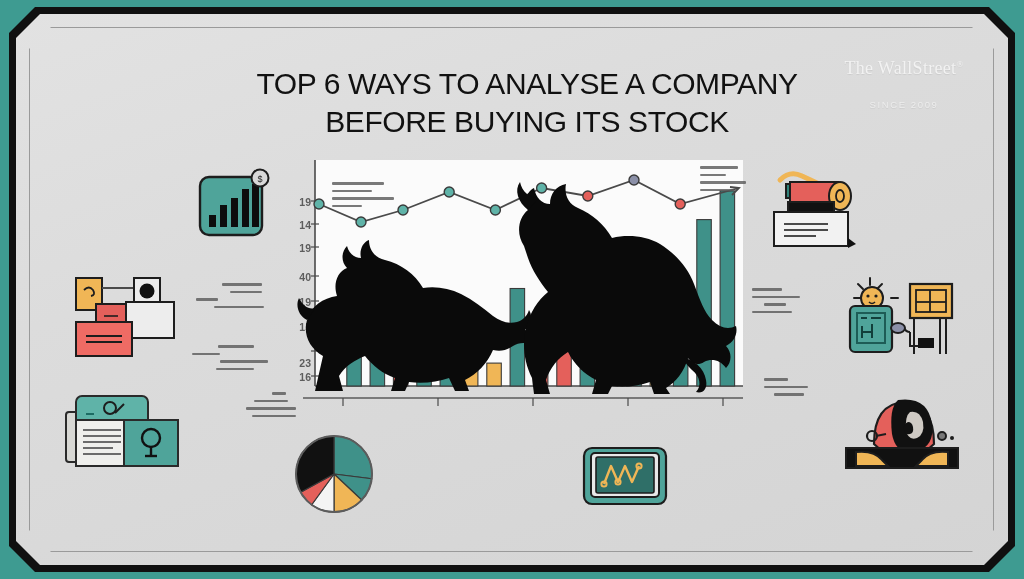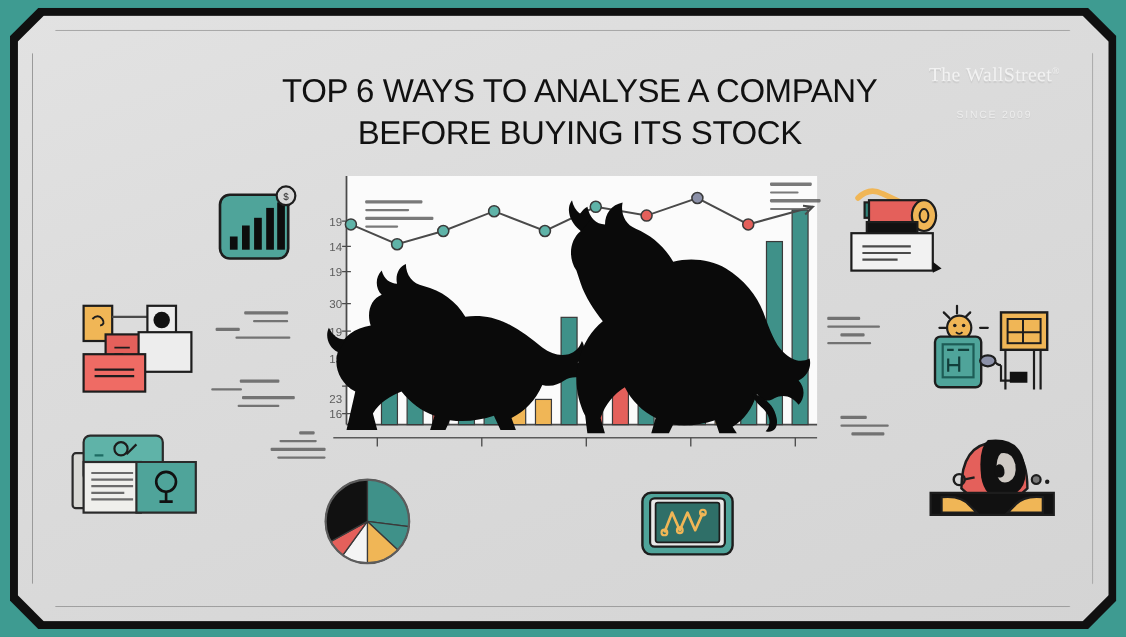--- a/index.html
+++ b/index.html
@@ -48,21 +48,21 @@
     text-shadow:0 1px 1px rgba(0,0,0,.08);
   }
   .brand .b1{font-size:18px;letter-spacing:.3px;}
   .brand .b1 sup{font-size:9px;vertical-align:super;}
   .brand .b2{font-size:18px;letter-spacing:.8px;}
   .brand .b3{font-size:9.5px;letter-spacing:1.6px;margin-top:19px;
              font-family:"Liberation Sans", sans-serif;color:#ededed;}
 
   
   .chart{
-    position:absolute;left:283px;top:160px;width:460px;height:255px;
+    position:absolute;left:283px;top:160px;width:460px;height:255px;font-weight:bold;
   }
   .chart-svg{position:absolute;inset:0;}
   .ylabels{position:absolute;left:0;top:0;width:28px;height:255px;}
   .ylab{
     position:absolute;right:0;font-size:10.5px;color:#4c4c4c;
     font-family:"Liberation Sans", sans-serif;text-align:right;width:24px;
     opacity:.88;
   }
 
   
@@ -97,21 +97,21 @@
       <span>The WallStreet</span><sup>®</sup>
     </div>
     <div class="b3">SINCE 2009</div>
   </div>
 
   <div class="chart">
     <div class="ylabels">
       <div class="ylab" style="top:36px">19</div>
       <div class="ylab" style="top:59px">14</div>
       <div class="ylab" style="top:82px">19</div>
-      <div class="ylab" style="top:111px">30</div>
+      <div class="ylab" style="top:111px">40</div>
       <div class="ylab" style="top:136px">19</div>
       <div class="ylab" style="top:161px">15</div>
       <div class="ylab" style="top:197px">23</div>
       <div class="ylab" style="top:211px">16</div>
     </div>
     <svg class="chart-svg" id="chartSvg" viewBox="0 0 460 255" preserveAspectRatio="none">
 
       <rect x="32" y="0" width="428" height="226" fill="#fbfbfb" stroke="none"></rect>
 
       <line x1="32" y1="0" x2="32" y2="226" stroke="#4a4a4a" stroke-width="1.6"></line>

